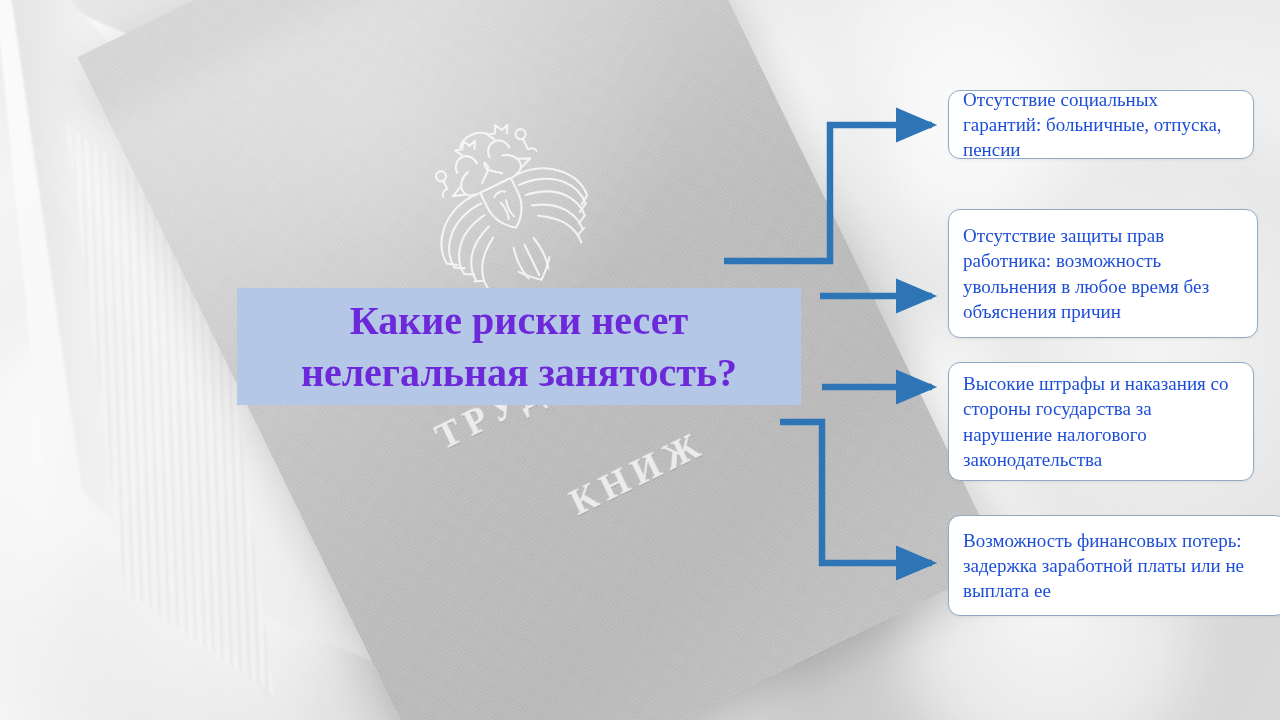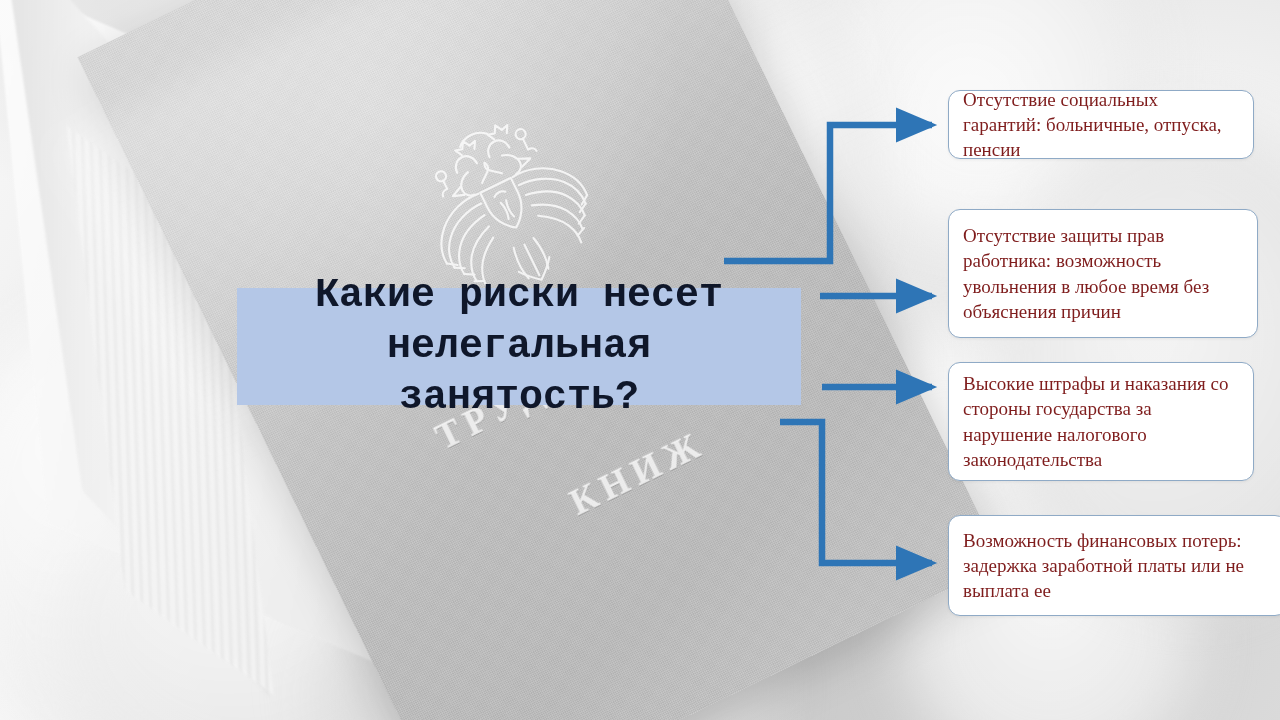--- a/index.html
+++ b/index.html
@@ -165,25 +165,25 @@
   .title-panel {
     position: absolute;
     left: 237px; top: 288px;
     width: 564px; height: 117px;
     background: #b4c7e7;
     display: flex;
     align-items: center;
     justify-content: center;
   }
   .title-text {
-    font-family: Liberation Mono, monospace;
+    font-family: Liberation Serif, serif;
     font-weight: 700;
     font-size: 40px;
     line-height: 1.28;
-    color: #0f172a;
+    color: #6d28d9;
     text-align: center;
     padding: 0 22px;
   }
 
   
   .arrows {
     position: absolute;
     inset: 0;
     pointer-events: none;
   }
@@ -199,21 +199,21 @@
     display: flex;
     align-items: center;
     box-shadow: 0 1px 3px rgba(0,0,0,.06);
   }
   .callout p {
     margin: 0;
     padding: 0 14px;
     font-family: "Liberation Serif", "DejaVu Serif", serif;
     font-size: 19px;
     line-height: 1.33;
-    color: #7f1d1d;
+    color: #1d4ed8;
   }
   #callout-1 { left: 948px; top: 90px;  width: 306px; height: 69px; }
   #callout-2 { left: 948px; top: 209px; width: 310px; height: 129px; }
   #callout-3 { left: 948px; top: 362px; width: 306px; height: 119px; align-items: center; }
   #callout-4 { left: 948px; top: 515px; width: 339px; height: 101px; }
 </style>
 </head>
 <body>
 
 <div id="slide">

